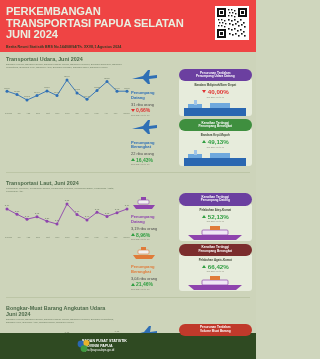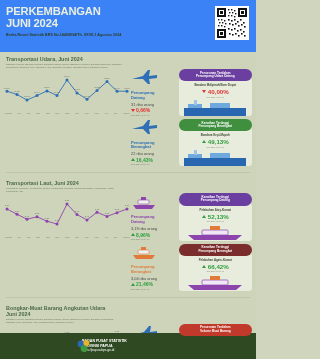--- a/index.html
+++ b/index.html
@@ -9,21 +9,21 @@
     background:#cfd6bd;
     overflow:hidden;
     position:relative;
   }
   .page { width:256px; height:359px; position:relative; background:#cdd4ba; }
 
   
   .header {
     position:relative;
     padding:6px 6px 4px 6px;
-    background:#3b82f6;
+    background:#ef4444;
     height:52px;
   }
   .title {
     color:#e9eee0;
     font-size:11.2px;
     font-weight:700;
     line-height:11.6px;
     letter-spacing:-0.2px;
     width:182px;
   }
@@ -99,20 +99,21 @@
   .foot-text .u { font-weight:400; font-size:3.2px; }
 </style>
 </head>
 <body>
 
 <div class="page">
 
   <div class="header">
     <div class="title">
       <div>PERKEMBANGAN</div>
+      <div>TRANSPORTASI PAPUA SELATAN</div>
       <div>JUNI 2024</div>
     </div>
     <div class="subtitle">Berita Resmi Statistik BRS No.144/08/94/Th. XXVII,1 Agustus 2024</div>
     <div class="qr">
       <svg width="32" height="32" viewBox="0 0 32 32">
         <rect width="32" height="32" fill="#fff"></rect>
         <g fill="#111">
           <rect x="1" y="1" width="9" height="9"></rect>
             <rect x="3" y="3" width="5" height="5" fill="#fff"></rect>
             <rect x="4" y="4" width="3" height="3"></rect>

